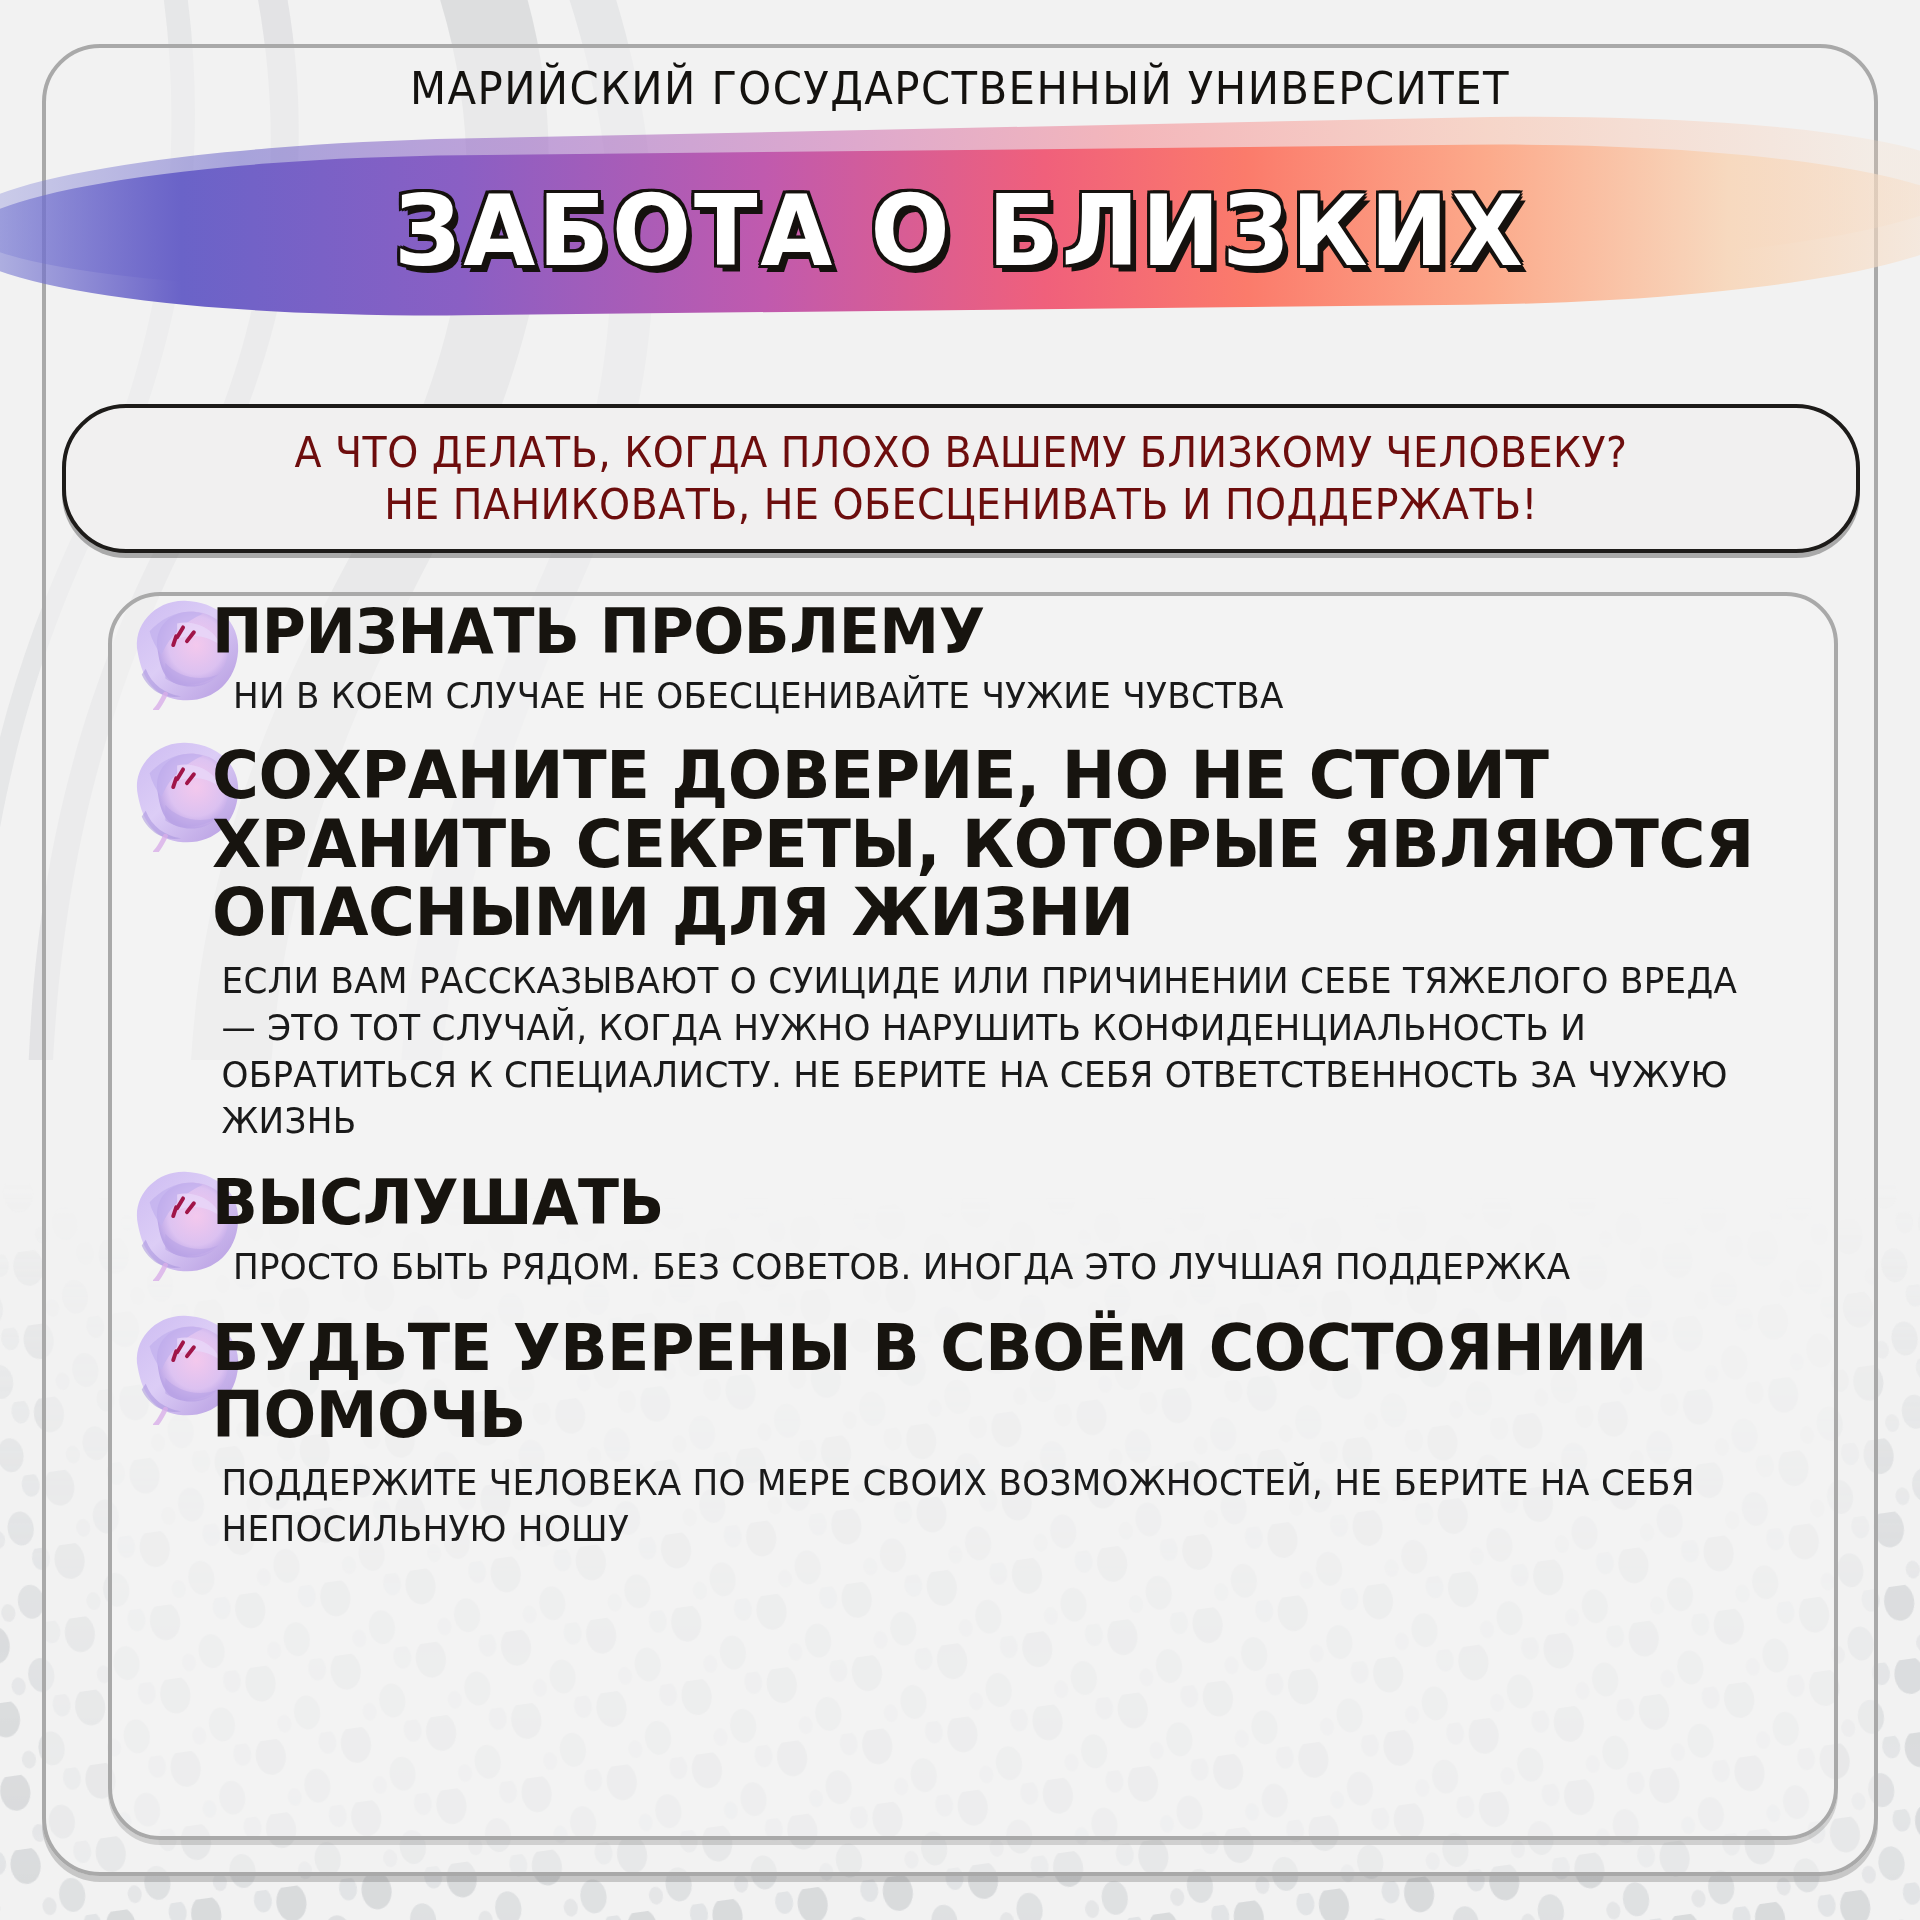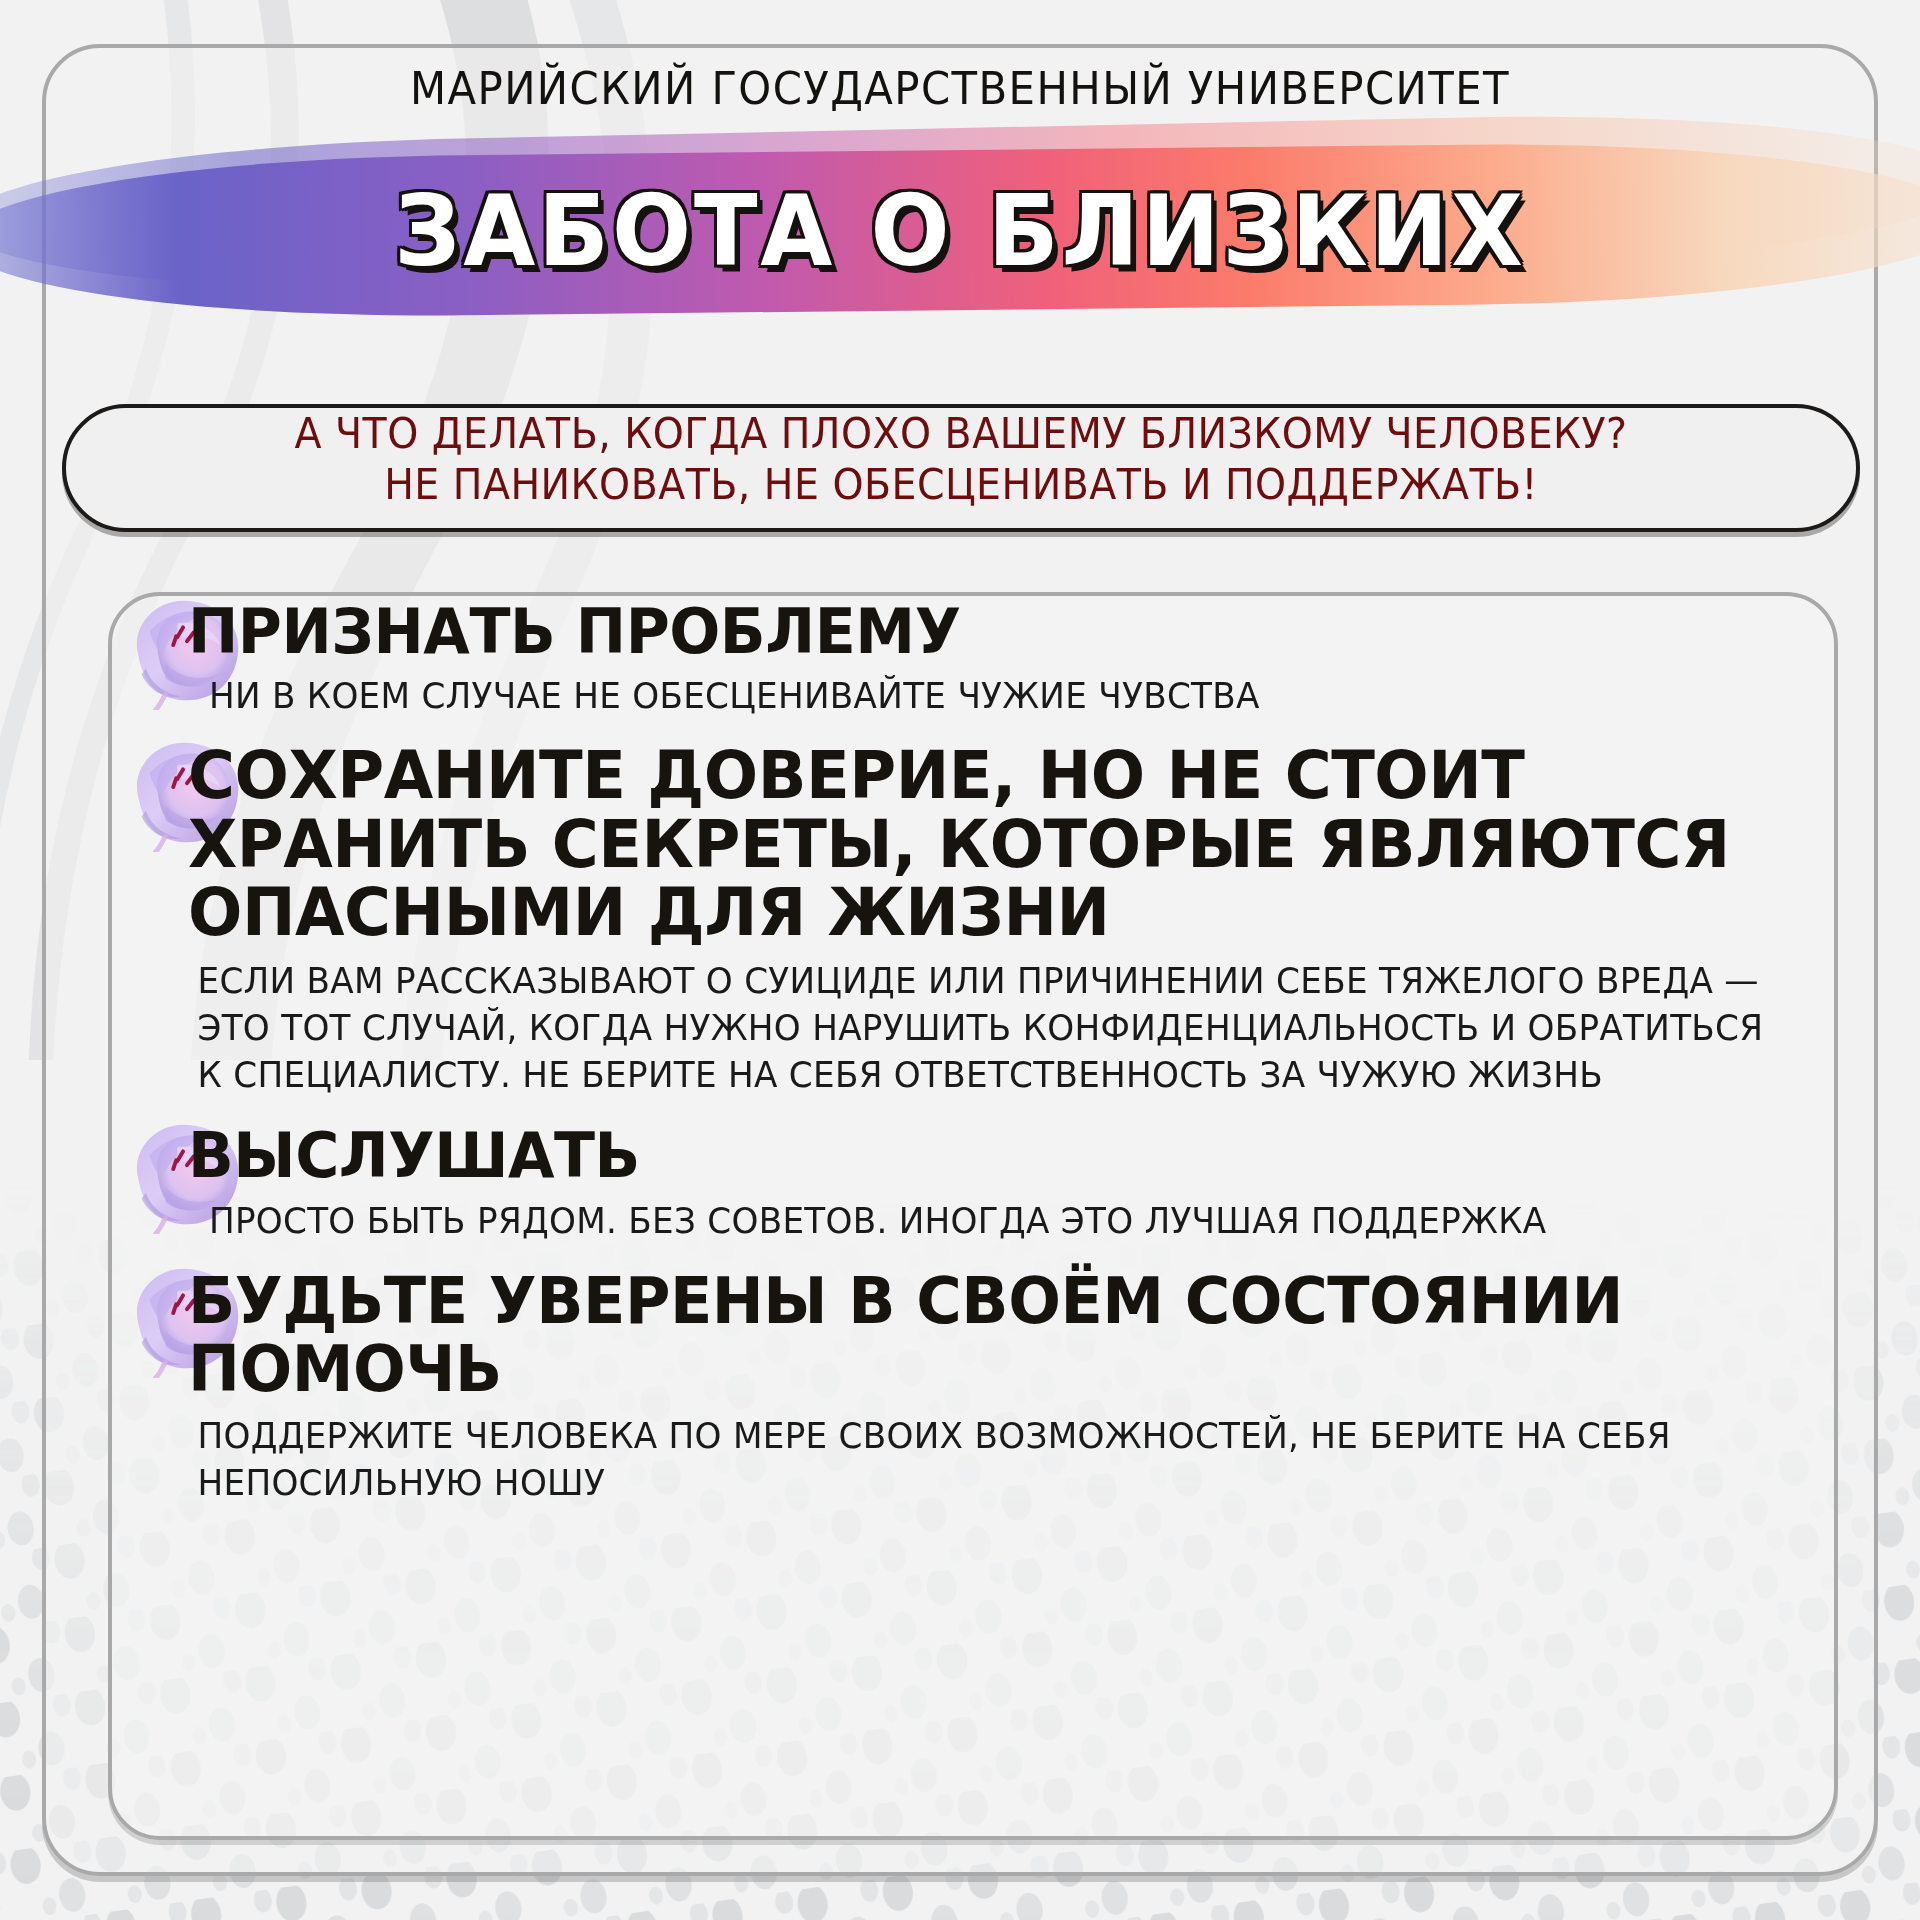--- a/index.html
+++ b/index.html
@@ -92,26 +92,26 @@
       -3px 0 0 #15110e, 3px 0 0 #15110e,
       0 -3px 0 #15110e, 0 3px 0 #15110e,
       -3px -3px 0 #15110e, 3px -3px 0 #15110e,
       -3px 3px 0 #15110e, 3px 3px 0 #15110e;
   }
 
   
   #subtitle-box{
     position:absolute;
     left:62px;top:404px;
-    width:1798px;height:128px;
+    width:1798px;height:149px;
     border:4px solid #1d1b19;
     border-radius:64px;
     background:#f1f0f0;
     box-sizing:border-box;
-    display:flex;justify-content:center;
+    display:flex;align-items:center;justify-content:center;
     box-shadow:0 5px 0 rgba(60,60,60,.4);
   }
   .subtitle-line{
     display:block;text-align:center;
     color:#6d0d0d;
     font-size:42px;
     letter-spacing:.5px;
     line-height:1.22;
     font-family:"DejaVu Sans", sans-serif;
     transform:scaleX(.94);
@@ -129,21 +129,21 @@
     box-sizing:border-box;
     box-shadow:0 5px 0 rgba(130,130,130,.3);
   }
 
   
   #tips-list{
     position:absolute;
     left:112px;top:600px;
     width:1740px;
   }
-  .tip{position:relative;padding-left:76px;margin-bottom:6px;}
+  .tip{position:relative;padding-left:100px;margin-bottom:6px;}
   .tip-flower{
     position:absolute;left:10px;top:-8px;
     width:128px;height:118px;
   }
   .tip-heading{
     font-family:"DejaVu Sans", sans-serif;
     font-weight:bold;
     font-size:62px;
     line-height:1.02;
     color:#17140f;

